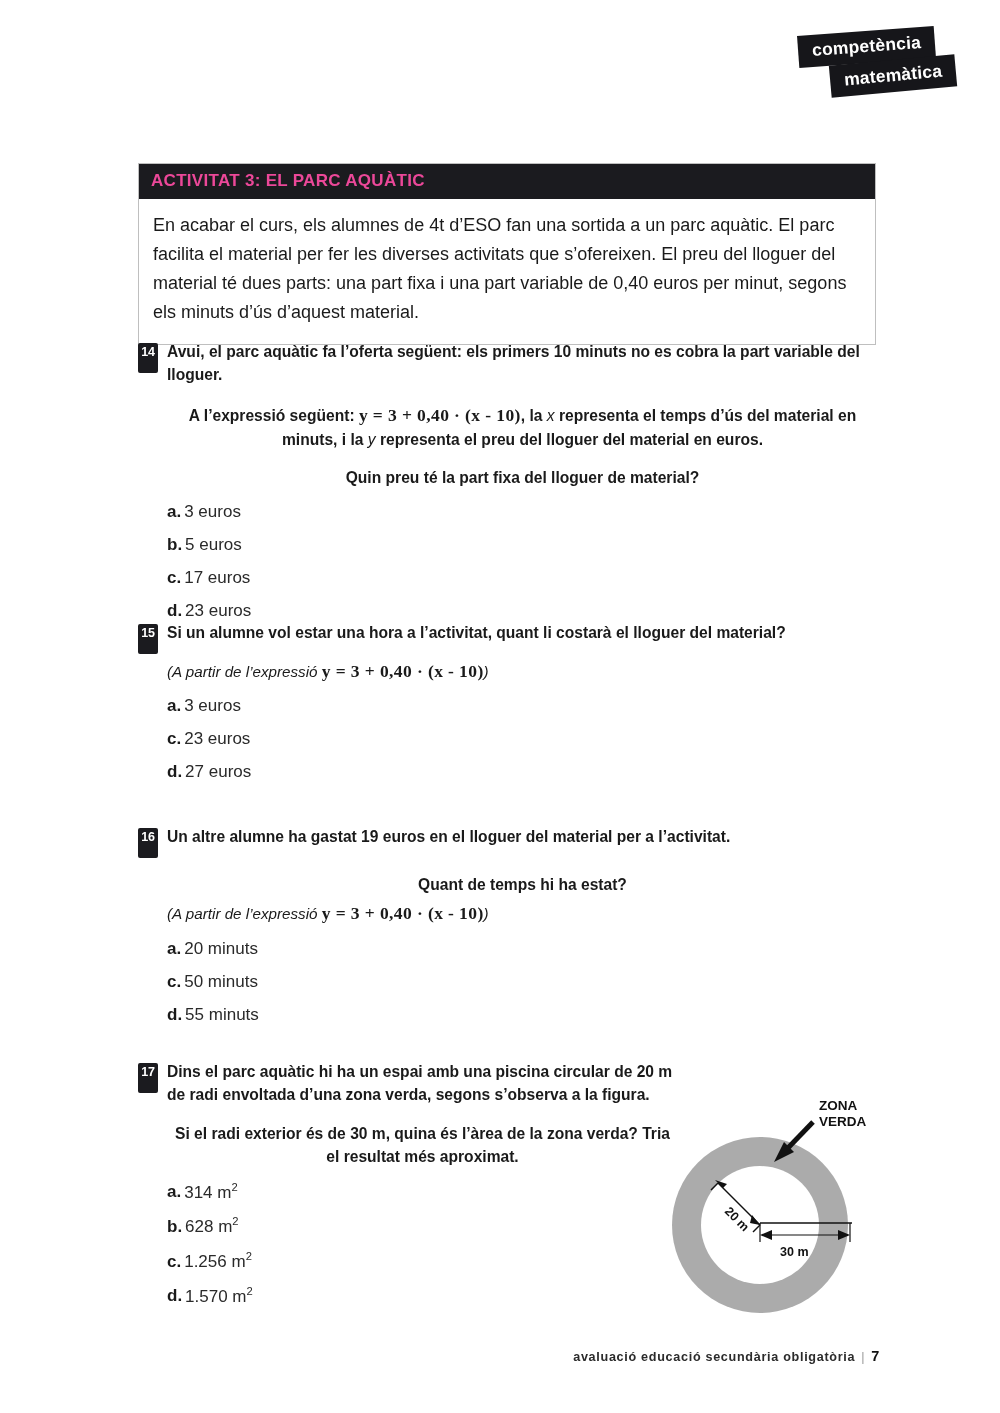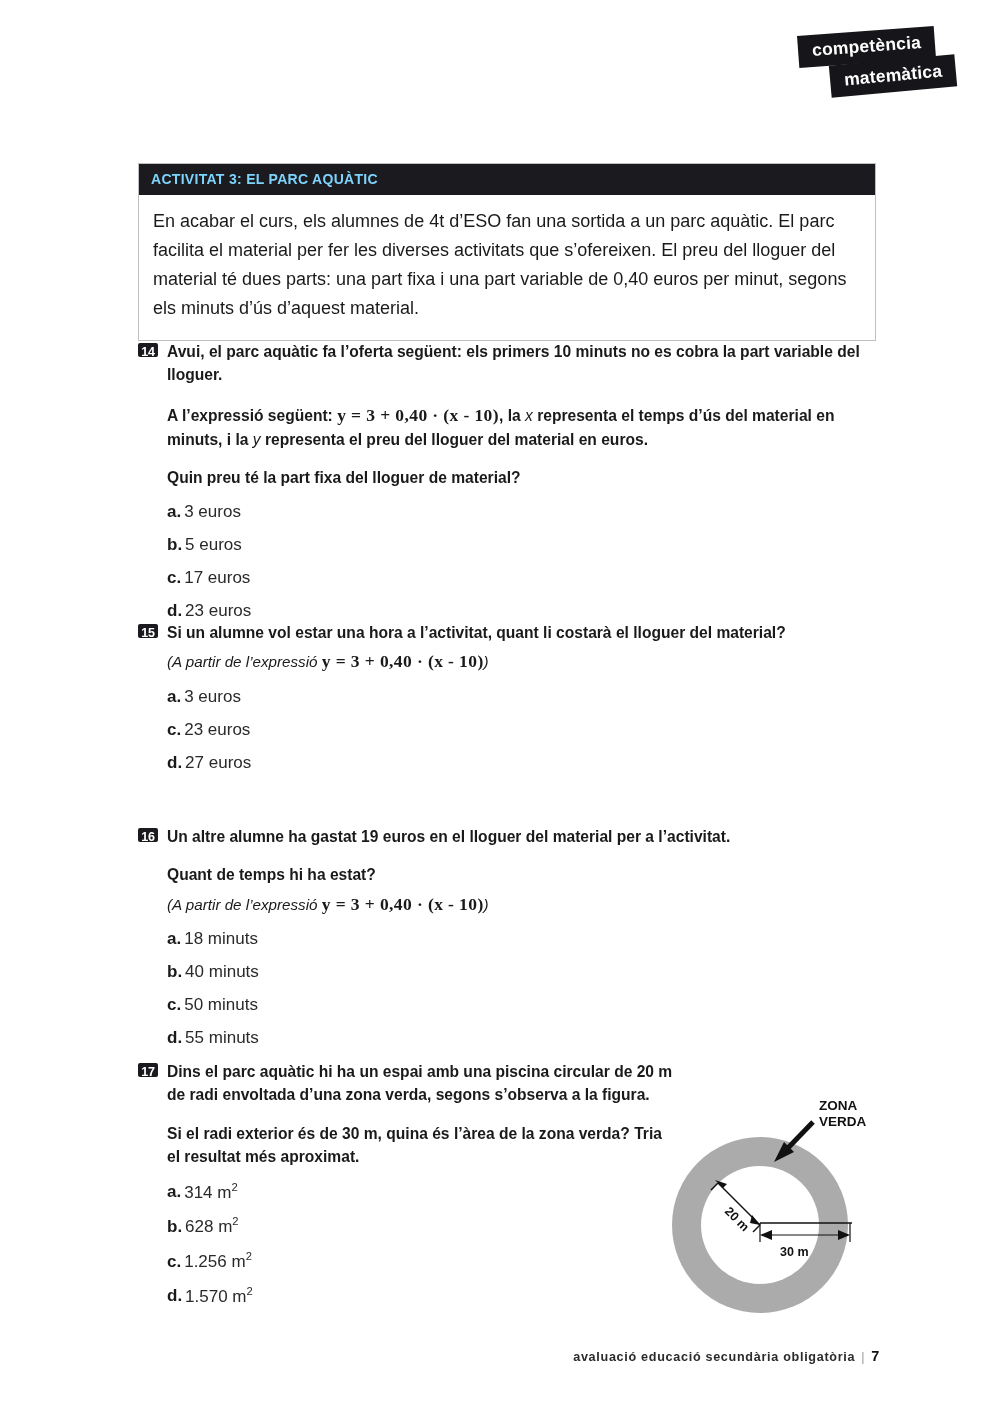--- a/index.html
+++ b/index.html
@@ -54,23 +54,23 @@
     position: absolute;
     left: 138px;
     top: 163px;
     width: 738px;
     border: 1px solid #bfbfbf;
     background: #ffffff;
     box-sizing: border-box;
   }
   .activity-header {
     background: #1b1b1f;
-    color: #7dd3fc;
-    font-weight: bold;
-    font-size: 14px;
+    color: #ec4899;
+    font-weight: bold;
+    font-size: 17px;
     letter-spacing: 0.3px;
     padding: 7px 4px 8px 12px;
   }
   .activity-body {
     padding: 12px 14px 16px 14px;
     font-weight: normal;
     font-size: 18px;
     line-height: 1.62;
     color: #1a1a1a;
   }
@@ -81,21 +81,21 @@
     left: 138px;
     width: 740px;
   }
   .q-head {
     display: flex;
     align-items: flex-start;
   }
   .q-num {
     flex: 0 0 auto;
     width: 20px;
-    height: 14px;
+    height: 30px;
     background: #1b1b1f;
     color: #ffffff;
     font-weight: bold;
     font-size: 12.5px;
     line-height: 18px;
     text-align: center;
     border-radius: 2px;
     margin-top: 3px;
     margin-right: 9px;
     letter-spacing: -0.3px;
@@ -105,20 +105,21 @@
     font-weight: bold;
     font-size: 15.6px;
     line-height: 1.5;
   }
   .q-sub {
     margin-left: 29px;
     font-weight: bold;
     font-size: 15.6px;
     line-height: 1.5;
     margin-top: 15px;
+    text-align: center;
   }
   .q-note {
     margin-left: 29px;
     font-style: italic;
     font-size: 15.2px;
     line-height: 1.5;
     margin-top: 4px;
   }
   .formula {
     font-family: "Liberation Serif", serif;
@@ -254,24 +255,21 @@
       <div class="q-num">16</div>
       <div class="q-text">Un altre alumne ha gastat 19 euros en el lloguer del material per a l’activitat.</div>
     </div>
     <div class="q-sub">Quant de temps hi ha estat?</div>
     <div class="q-note">
       <span>(A partir de l’expressió</span>
       <span class="formula">y = 3 + 0,40 · (x - 10)</span><span>)</span>
     </div>
     <div class="options">
       <div class="option">
-        <span class="opt-letter">a.</span><span>18 minuts</span>
-      </div>
-      <div class="option">
-        <span class="opt-letter">b.</span><span>40 minuts</span>
+        <span class="opt-letter">a.</span><span>20 minuts</span>
       </div>
       <div class="option">
         <span class="opt-letter">c.</span><span>50 minuts</span>
       </div>
       <div class="option">
         <span class="opt-letter">d.</span><span>55 minuts</span>
       </div>
     </div>
   </div>
 

